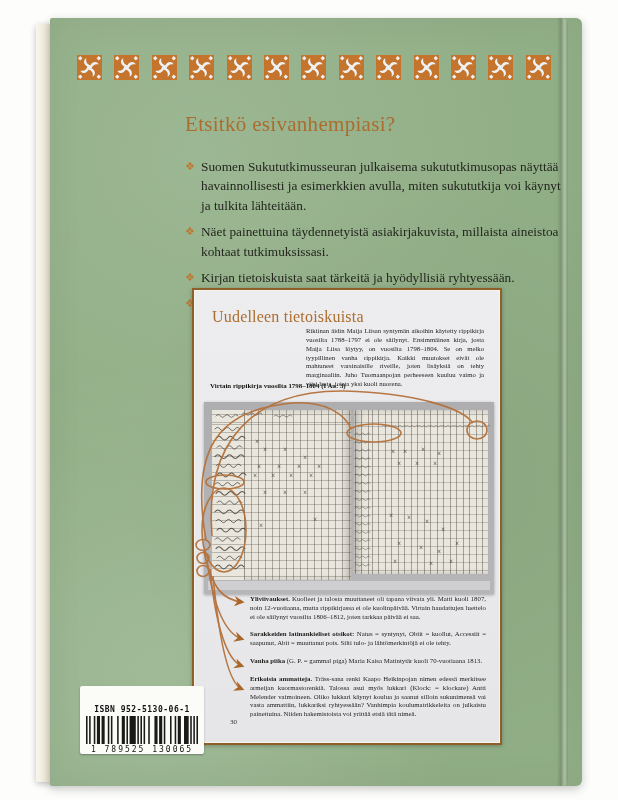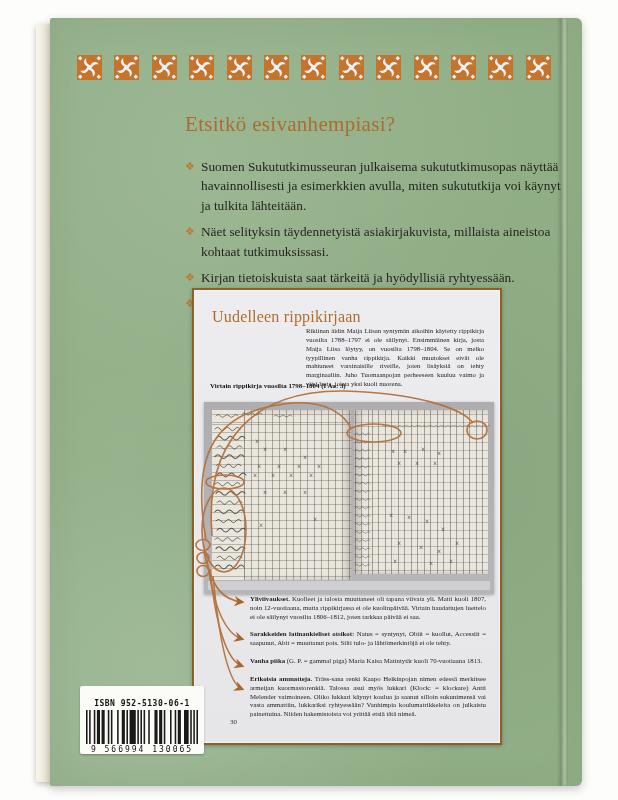--- a/index.html
+++ b/index.html
@@ -112,21 +112,21 @@
   .ann b{font-weight:bold;}
   .page-number{
     position:absolute;left:36px;top:428px;font-size:7px;color:#333;
   }
   
   .barcode{
     position:absolute;left:30px;top:668px;width:124px;height:68px;
     background:#fbfbf8;border-radius:2px;
     box-shadow:0 1px 2px rgba(0,0,0,.3);
     display:flex;flex-direction:column;align-items:center;
-    padding-top:13px;box-sizing:border-box;
+    padding-top:19px;box-sizing:border-box;
   }
   .isbn-label{
     font-family:"DejaVu Sans Mono", monospace;
     font-size:8px;font-weight:bold;color:#111;letter-spacing:.5px;
     margin-bottom:2px;white-space:nowrap;
   }
   .bars{width:112px;height:38px;}
   .barcode-digits{
     font-family:"DejaVu Sans Mono", monospace;
     font-size:8px;color:#111;letter-spacing:2px;margin-top:1px;white-space:nowrap;
@@ -364,34 +364,34 @@
 </div>
 
   <div class="cover-title">Etsitkö esivanhempiasi?</div>
   <div class="bullets" id="bullets">
       <div class="bullet">
         <span class="mark">❖</span>
         <span class="txt">Suomen Sukututkimusseuran julkaisema sukututkimusopas näyttää havainnollisesti ja esimerkkien avulla, miten sukututkija voi käynyt ja tulkita lähteitään.</span>
       </div>
       <div class="bullet">
         <span class="mark">❖</span>
-        <span class="txt">Näet selityksin täydennetyistä asiakirjakuvista, millaista aineistoa kohtaat tutkimuksissasi.</span>
+        <span class="txt">Näet painettuina täydennetyistä asiakirjakuvista, millaista aineistoa kohtaat tutkimuksissasi.</span>
       </div>
       <div class="bullet">
         <span class="mark">❖</span>
         <span class="txt">Kirjan tietoiskuista saat tärkeitä ja hyödyllisiä ryhtyessään.</span>
       </div>
       <div class="bullet">
         <span class="mark">❖</span>
         <span class="txt">Kirjassa on tietoa myös ortodoksisukujen tutkimisesta.</span>
       </div>
     </div>
 
   <div class="inset">
-    <div class="inset-heading">Uudelleen rippikirjaan</div>
+    <div class="inset-heading">Uudelleen tietoiskuista</div>
     <div class="inset-intro">Rikiinan äidin Maija Liisan syntymän aikoihin käytetty rippikirja vuosilta 1788–1797 ei ole säilynyt. Ensimmäinen kirja, josta Maija Liisa löytyy, on vuosilta 1798–1804. Se on melko tyypillinen vanha rippikirja. Kaikki muutokset eivät ole mahtuneet varsinaisille riveille, joten lisäyksiä on tehty marginaaliin. Juho Tuomaanpojan perheeseen kuuluu vaimo ja viisi lasta, joista yksi kuoli nuorena.</div>
     <div class="inset-caption">Virtain rippikirja vuosilta 1798–1804 (I Aa: 3)</div>
 
     <div class="scan">
       <div class="page-l">
         <div class="namecol"></div>
       </div>
       <div class="page-r"></div>
       <div class="strip"></div>
     </div>
@@ -534,15 +534,15 @@
         <rect x="65.28" y="0" width="2.78" height="34" fill="#1a1a18"></rect>
         <rect x="69.44" y="0" width="1.39" height="34" fill="#1a1a18"></rect>
         <rect x="75.00" y="0" width="1.39" height="34" fill="#1a1a18"></rect>
         <rect x="79.17" y="0" width="1.39" height="34" fill="#1a1a18"></rect>
         <rect x="81.94" y="0" width="2.78" height="34" fill="#1a1a18"></rect>
         <rect x="87.50" y="0" width="4.17" height="34" fill="#1a1a18"></rect>
         <rect x="93.06" y="0" width="1.39" height="34" fill="#1a1a18"></rect>
         <rect x="95.83" y="0" width="1.39" height="34" fill="#1a1a18"></rect>
         <rect x="98.61" y="0" width="1.39" height="34" fill="#1a1a18"></rect>
       </svg>
-    <div class="barcode-digits">9 566994 130065</div>
+    <div class="barcode-digits">1 789525 130065</div>
   </div>
 </div>
 
 </body></html>

